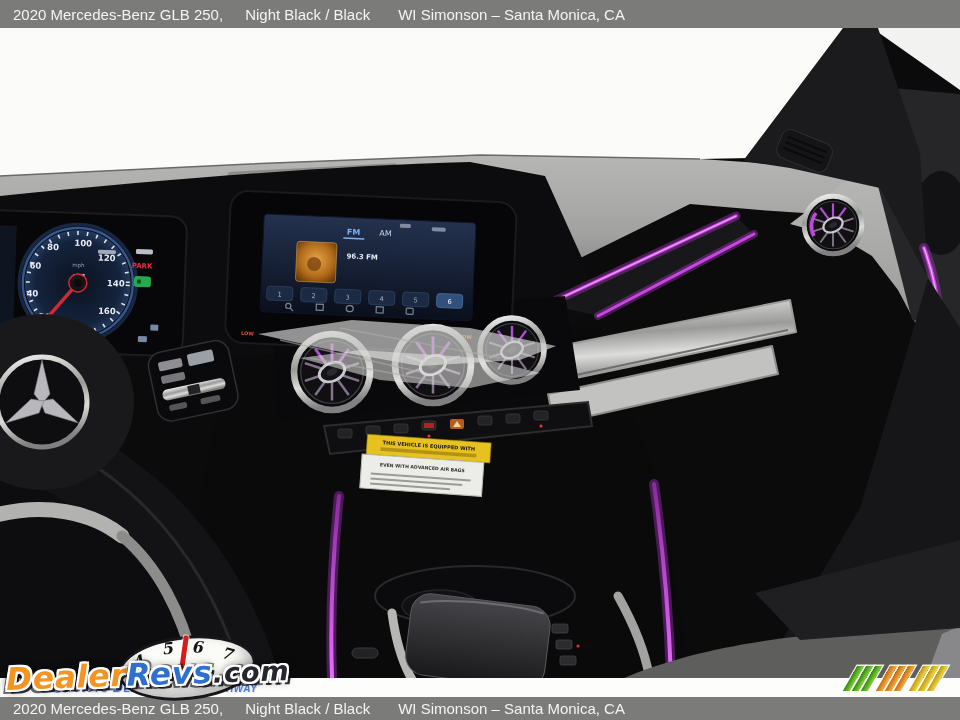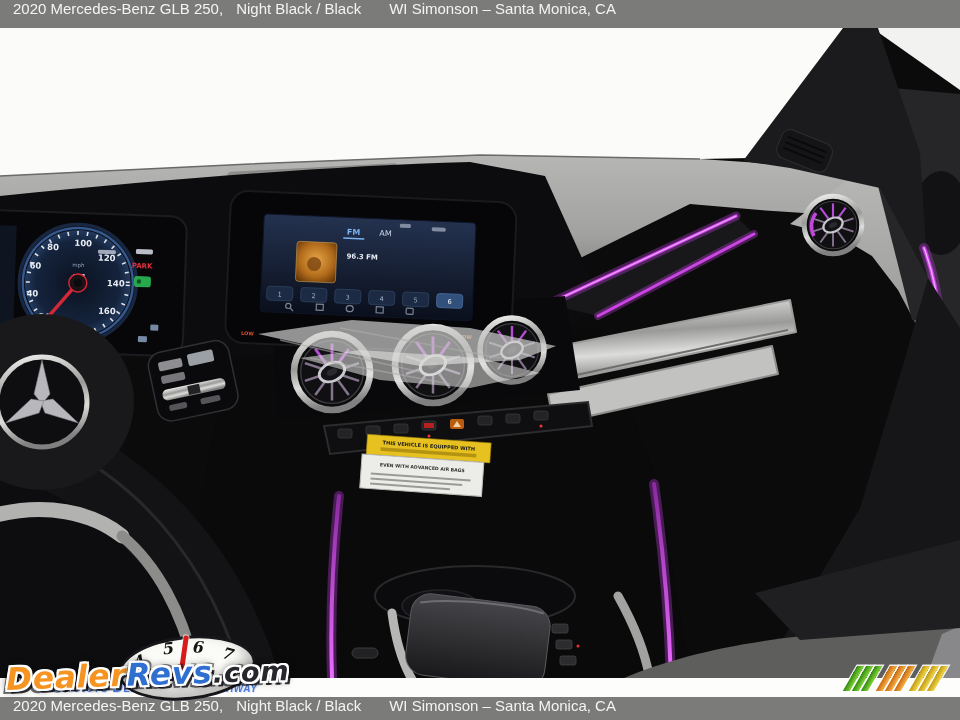--- a/index.html
+++ b/index.html
@@ -1,22 +1,22 @@
 <!DOCTYPE html>
 <html><head>
 <meta charset="utf-8">
 <style>
   html,body{margin:0;padding:0;background:#000;width:960px;height:720px;overflow:hidden;
     font-family:"Liberation Sans",sans-serif;}
   .bar{position:absolute;left:0;width:960px;background:#7b7b79;color:#f4f4f2;
-    font-size:15px;display:flex;white-space:pre;}
+    font-size:15px;display:flex;align-items:center;white-space:pre;}
   #topbar{top:0;height:28px;}
   #botbar{top:697px;height:23px;}
   .bar .t1{margin-left:13px;}
-  .bar .t2{margin-left:13px;}
+  .bar .t2{margin-left:22px;}
   .bar .t3{margin-left:28px;}
   #photo{position:absolute;top:28px;left:0;width:960px;height:650px;background:#0b0b0c;}
   #photo svg{position:absolute;top:0;left:0;}
   
   #strip{position:absolute;top:678px;left:0;width:960px;height:19px;background:#fdfdfc;}
   #tagline{position:absolute;left:38px;top:679px;font-size:14px;font-weight:bold;font-style:italic;
     font-variant:small-caps;color:#4a78d8;letter-spacing:.5px;
     text-shadow:1px 1px 0 #dfe6f5;}
   
   #logo{position:absolute;left:6px;top:608px;width:300px;height:72px;z-index:6;}

